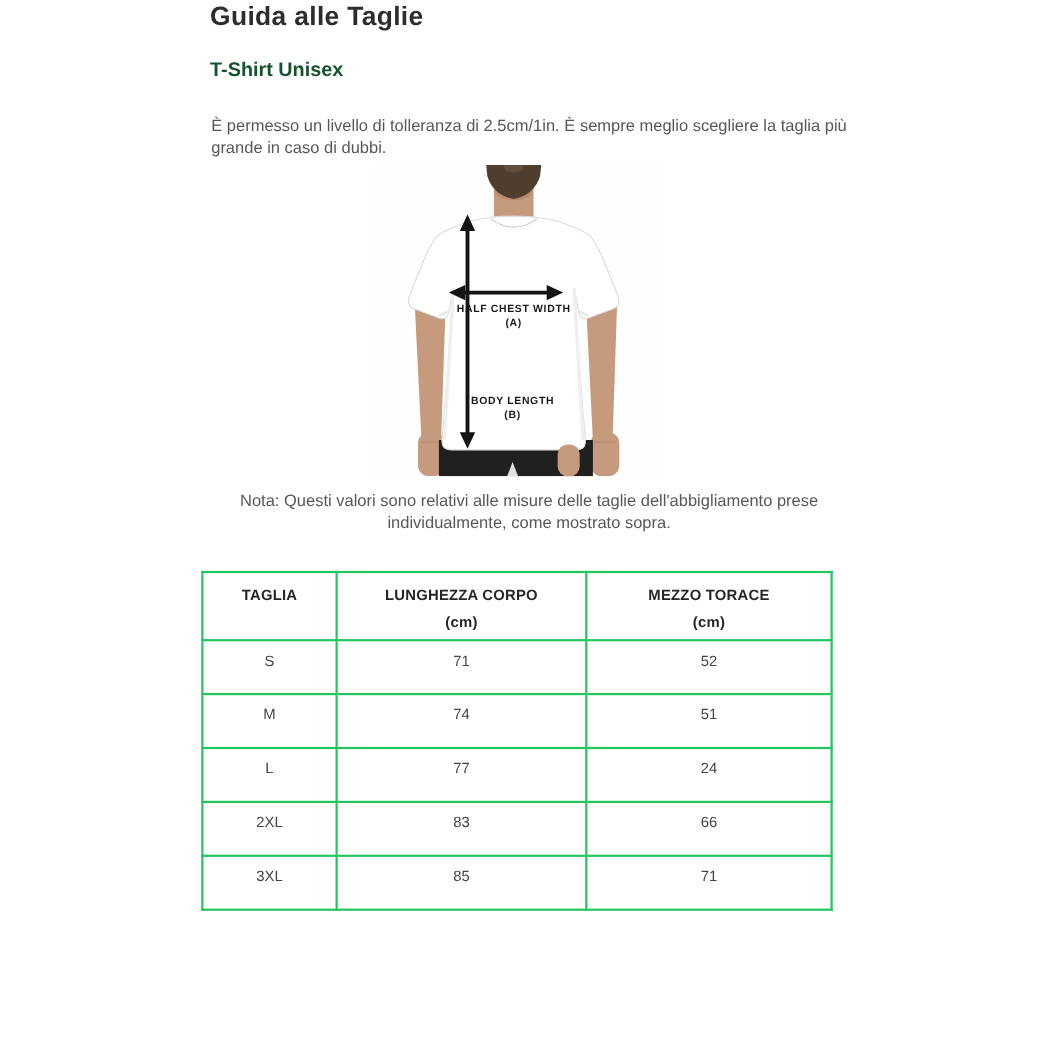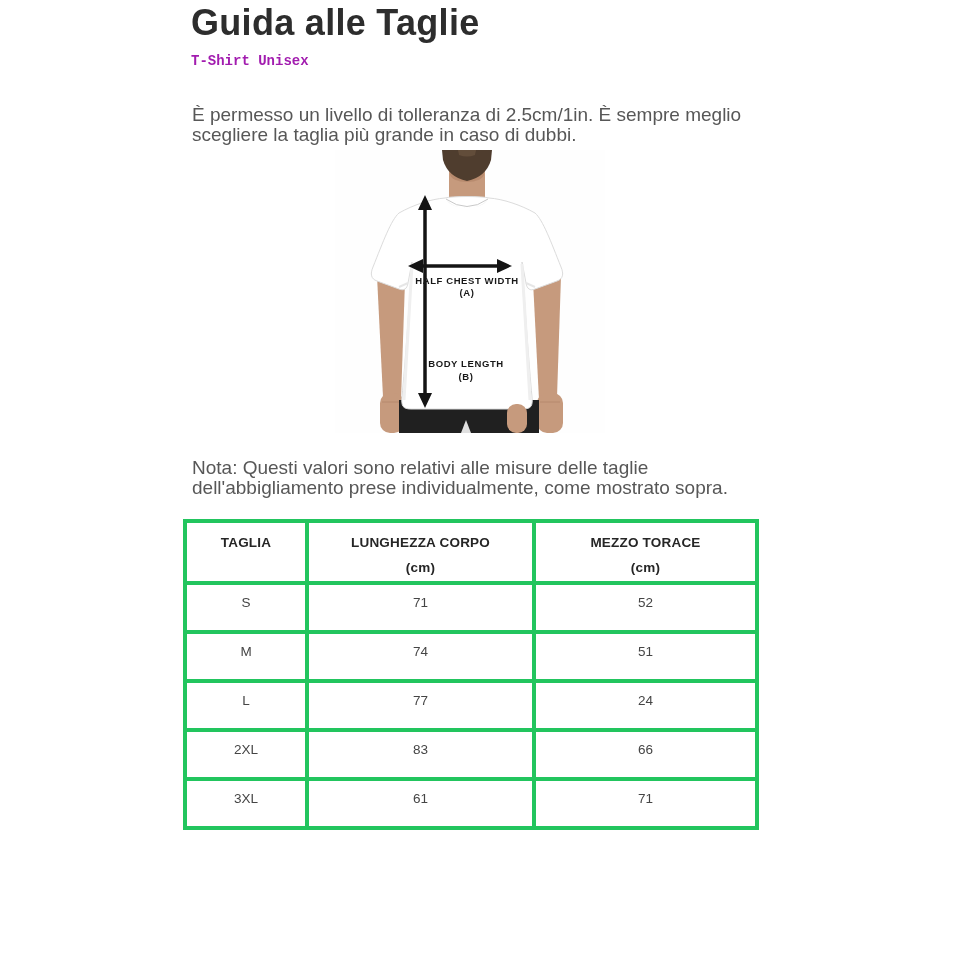--- a/index.html
+++ b/index.html
@@ -1,44 +1,44 @@
 <!DOCTYPE html>
 <html><head>
 <meta charset="utf-8">
 <style>
   html,body { margin:0; padding:0; background:#ffffff; }
   body { width:960px; height:960px; font-family:"Liberation Sans", sans-serif; }
   .canvas { position:relative; width:960px; height:960px; background:#ffffff; overflow:hidden; }
 
   .title {
     position:absolute; left:191px; top:2px;
-    font-size:36px; font-weight:700; color:#2d2d2d; letter-spacing:0.3px;
+    font-size:24px; font-weight:700; color:#2d2d2d; letter-spacing:0.3px;
   }
   .subtitle {
     position:absolute; left:191px; top:53px;
-    font-size:14px; font-weight:700; color:#a21caf;font-family:Liberation Mono, monospace;
+    font-size:18px; font-weight:700; color:#14532d;
   }
   .paragraph {
     position:absolute; left:192px; width:578px;
-    font-size:19px; line-height:20px; color:#575757;
+    font-size:15px; line-height:20px; color:#575757;
   }
   .intro { top:105px; }
-  .note  { top:458px; }
+  .note  { top:446px;text-align:center; }
 
   .figure {
     position:absolute; left:335px; top:150px; width:270px; height:283px;
   }
 
   table.size-table {
     position:absolute; left:183px; top:519px; width:572px;
     border-collapse:collapse; table-layout:fixed;
     background:#ffffff;
   }
   .size-table th, .size-table td {
-    border:4px solid #22c55e;
+    border:2px solid #22c55e;
     text-align:center; vertical-align:top;
     font-family:"Liberation Sans", sans-serif;
   }
   .size-table thead tr { height:62px; }
   .size-table tbody tr { height:49px; }
   .size-table thead th {
     padding-top:7px; font-size:13.5px; font-weight:700;
     color:#262626; line-height:25px; letter-spacing:0.2px;
   }
   .size-table tbody td {
@@ -175,19 +175,19 @@
         <td>77</td>
         <td>24</td>
       </tr>
       <tr>
         <td>2XL</td>
         <td>83</td>
         <td>66</td>
       </tr>
       <tr>
         <td>3XL</td>
-        <td>61</td>
+        <td>85</td>
         <td>71</td>
       </tr>
     </tbody>
   </table>
 
 </div>
 
 </body></html>

